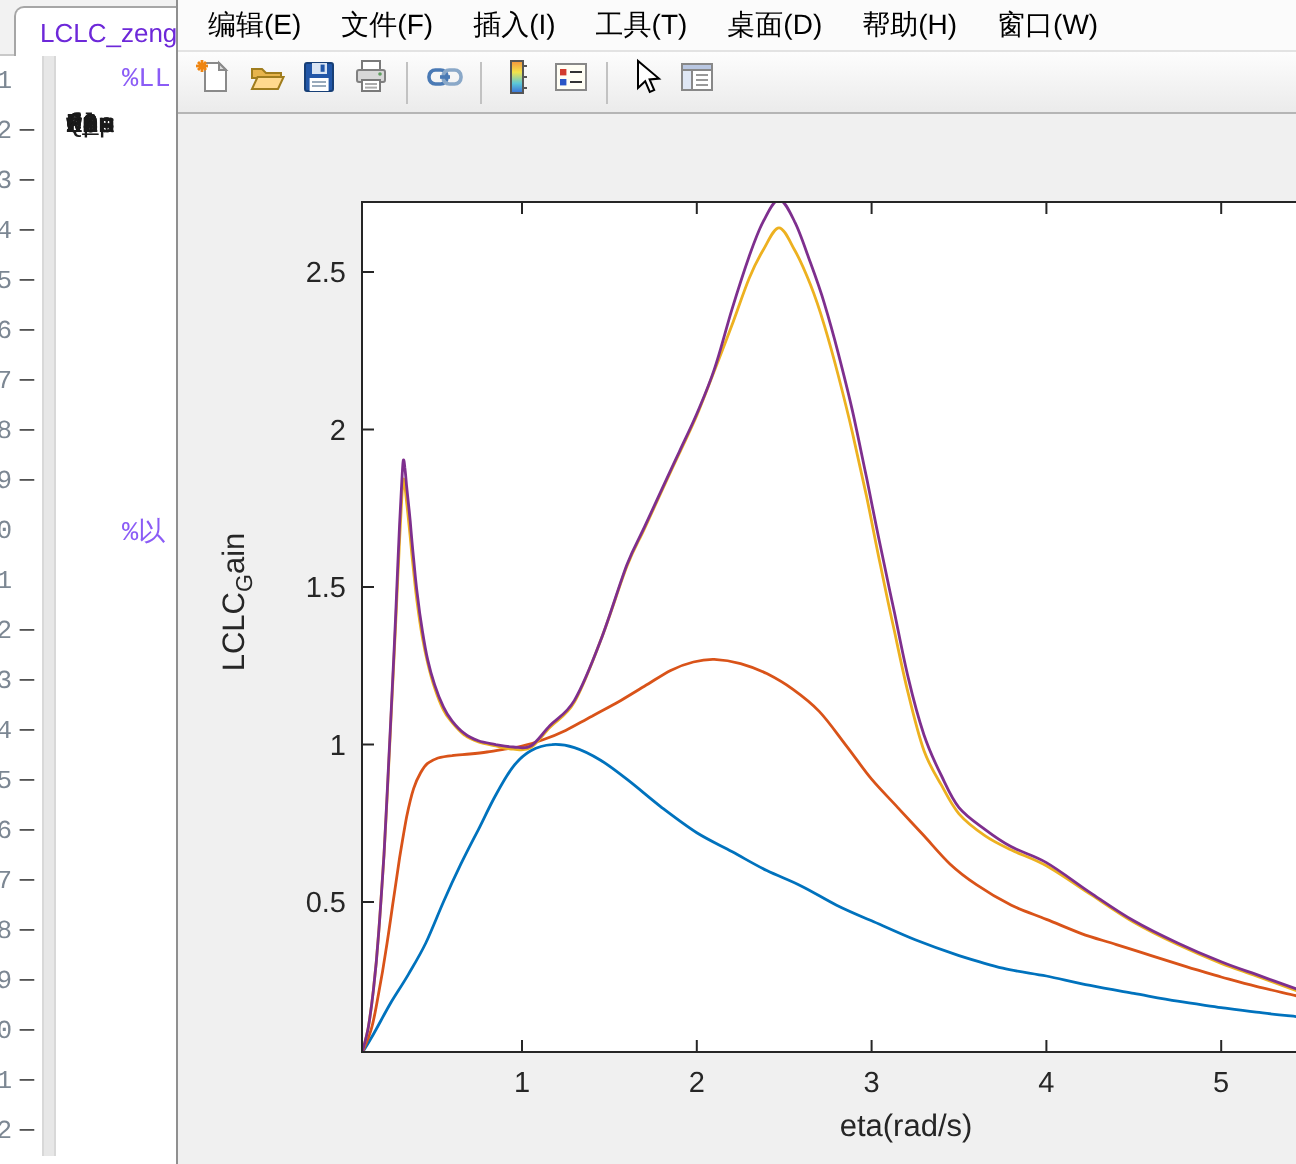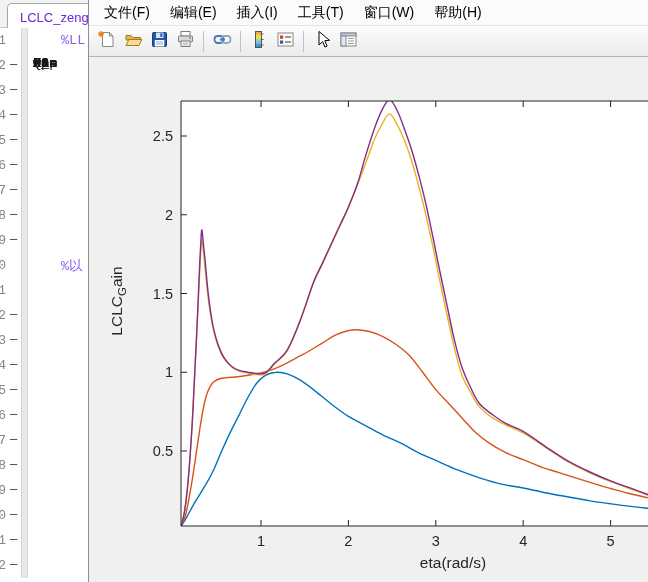--- a/index.html
+++ b/index.html
@@ -223,26 +223,27 @@
           </div>
           <div class="dashcol">—</div>
           <div class="band"></div>
           <div class="src code">Z4</div>
         </div>
       </div>
   </aside>
 
   <section class="figwin">
     <nav class="menubar" id="menubar">
+        <span class="mitem">编辑(E)</span>
         <span class="mitem">文件(F)</span>
-        <span class="mitem">编辑(E)</span>
         <span class="mitem">插入(I)</span>
         <span class="mitem">工具(T)</span>
+        <span class="mitem">桌面(D)</span>
+        <span class="mitem">帮助(H)</span>
         <span class="mitem">窗口(W)</span>
-        <span class="mitem">帮助(H)</span>
       </nav>
     <div class="toolbar" id="toolbar">
         <div class="tbtn">
           <span><svg width="19" height="19" viewBox="0 0 19 19">
               <path d="M4.5,2.5 h7 l3.5,3.5 v10.5 h-10.5 z" fill="#fff" stroke="#8a8a8a"></path>
               <path d="M11.5,2.5 l3.5,3.5 h-3.5 z" fill="#dcdcdc" stroke="#8a8a8a"></path>
               <g stroke="#ef8511" stroke-width="1.4">
                 <line x1="3" y1="1" x2="3" y2="7"></line>
                 <line x1="0" y1="4" x2="6" y2="4"></line>
                 <line x1="1" y1="2" x2="5" y2="6"></line>

